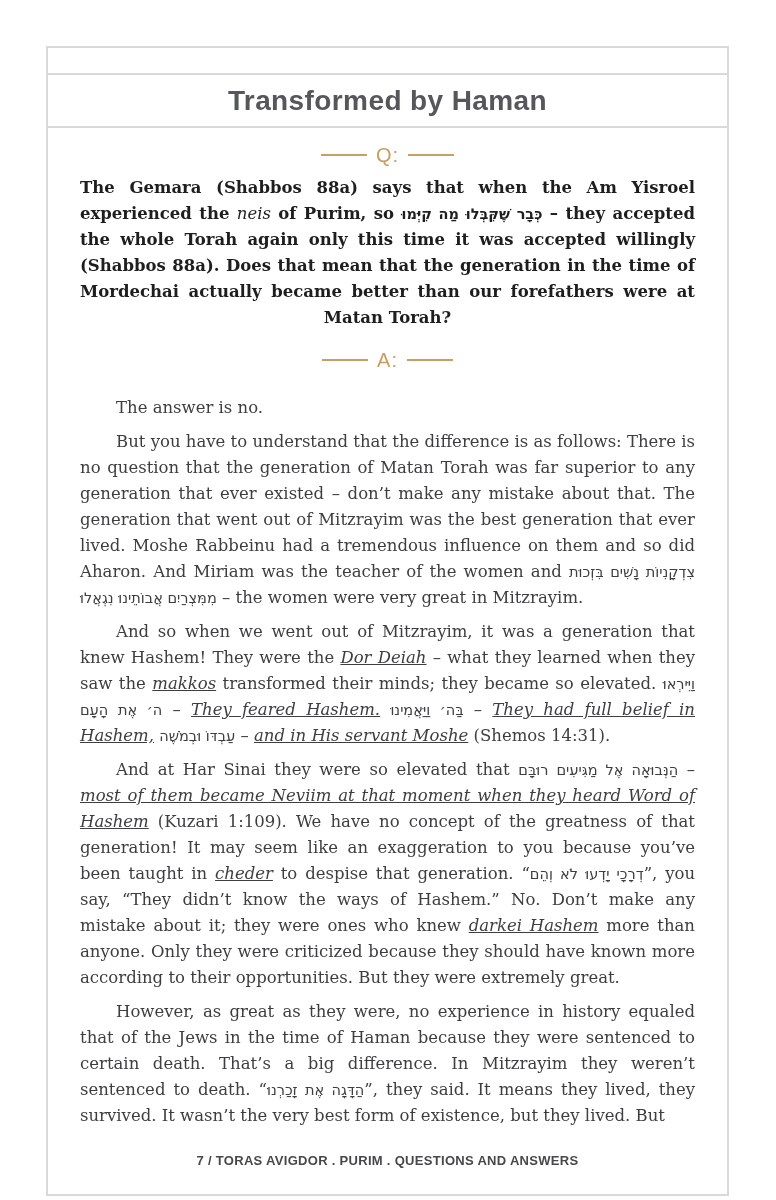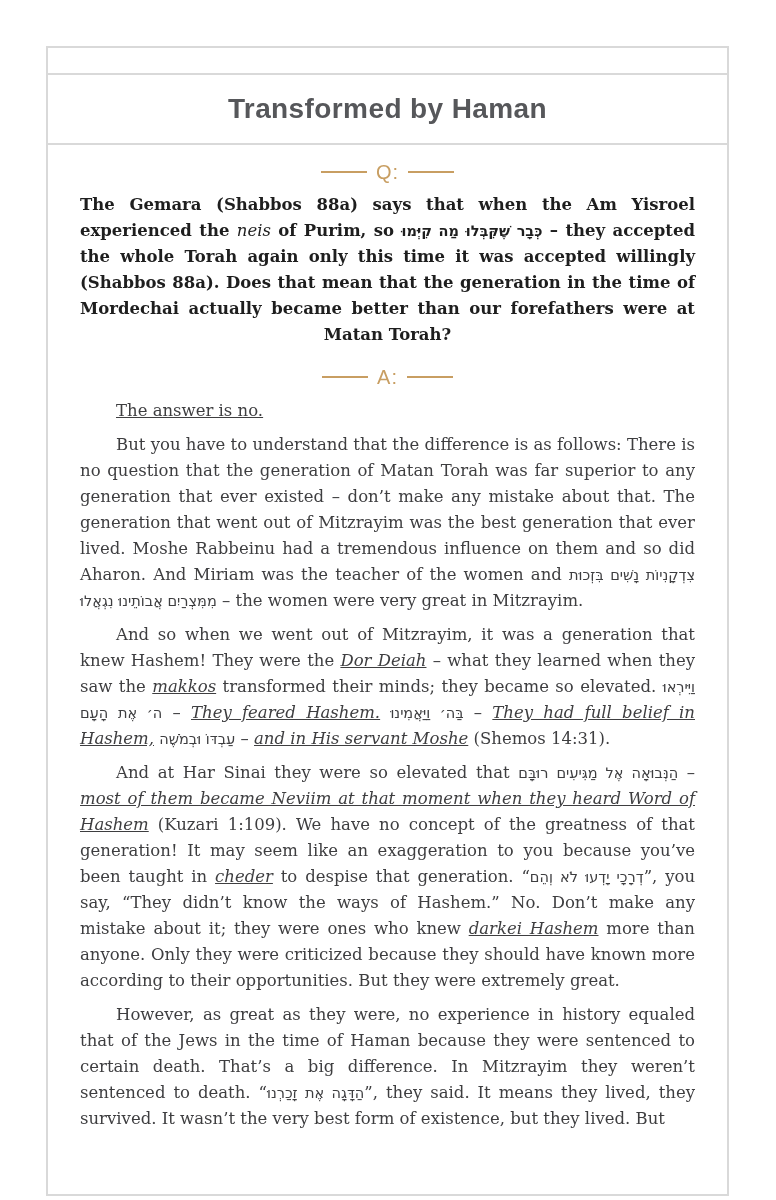--- a/index.html
+++ b/index.html
@@ -8,21 +8,21 @@
   body {
     width:776px; height:1200px; background:#ffffff; overflow:hidden;
     font-family:"DejaVu Serif", serif; position:relative;
   }
   .frame {
     position:absolute; left:46px; top:46px; width:683px; height:1150px;
     border:2px solid var(--border);
   }
   .band-top { height:27px; border-bottom:2px solid var(--border); }
   .band-title {
-    height:70px; border-bottom:2px solid var(--border);
+    height:53px; border-bottom:2px solid var(--border);
     display:flex; align-items:center; justify-content:center;
   }
   .title {
     margin:0; font-family:"Liberation Sans", sans-serif; font-weight:bold;
     font-size:28px; letter-spacing:0.4px; color:#56575a;
   }
   .content { padding:0 32px; }
   .marker {
     display:flex; align-items:center; justify-content:center; gap:9px;
     margin-top:16px; height:22px;
@@ -36,21 +36,21 @@
   .q-block {
     margin:9px 0 0 0; font-weight:bold; color:#1e1e1e;
     font-size:16.5px; line-height:26px;
     text-align:justify; text-align-last:center;
   }
   .answer { margin-top:2px; }
   .para {
     margin:8px 0 0 0; text-indent:36px; text-align:justify;
     font-size:16.5px; line-height:26px; color:#3e3e40;
   }
-  .para:first-child { margin-top:10px;text-decoration:underline; }
+  .para:first-child { margin-top:24px; }
   .run-i { font-style:italic;text-decoration:underline; }
   .run-bi { font-style:italic; font-weight:normal; }
   .run-he, .run-bhe {
     font-family:"DejaVu Sans", sans-serif; font-size:14.5px;
   }
   .run-bhe { font-weight:bold; }
   .footer {
     margin-top:24px; text-align:center;
     font-family:"Liberation Sans", sans-serif; font-weight:bold;
     font-size:13px; letter-spacing:0.3px; color:#48484a;
@@ -81,15 +81,16 @@
     </div>
 
     <div class="answer">
         <p class="para"><span>The answer is no.</span></p>
         <p class="para"><span>But you have to understand that the difference is as follows: There is no question that the generation of Matan Torah was far superior to any generation that ever existed – don’t make any mistake about that. The generation that went out of Mitzrayim was the best generation that ever lived. Moshe Rabbeinu had a tremendous influence on them and so did Aharon. And Miriam was the teacher of the women and </span><span class="run-he">בִּזְכוּת‎ נָשִׁים‎ צִדְקָנִיוֹת‎ נִגְאֲלוּ‎ אֲבוֹתֵינוּ‎ מִמִּצְרַיִם‎</span><span> – the women were very great in Mitzrayim.</span></p>
         <p class="para"><span>And so when we went out of Mitzrayim, it was a generation that knew Hashem! They were the </span><span class="run-i">Dor Deiah</span><span> – what they learned when they saw the </span><span class="run-i">makkos</span><span> transformed their minds; they became so elevated. </span><span class="run-he">וַיִּירְאוּ‎ הָעָם‎ אֶת‎ ה׳‎</span><span> – </span><span class="run-i">They feared Hashem.</span><span> </span><span class="run-he">וַיַּאֲמִינוּ‎ בַּה׳‎</span><span> – </span><span class="run-i">They had full belief in Hashem,</span><span> </span><span class="run-he">וּבְמֹשֶׁה‎ עַבְדּוֹ‎</span><span> – </span><span class="run-i">and in His servant Moshe</span><span> (Shemos 14:31).</span></p>
         <p class="para"><span>And at Har Sinai they were so elevated that </span><span class="run-he">רוּבָּם‎ מַגִּיעִים‎ אֶל‎ הַנְּבוּאָה‎</span><span> – </span><span class="run-i">most of them became Neviim at that moment when they heard Word of Hashem</span><span> (Kuzari 1:109). We have no concept of the greatness of that generation! It may seem like an exaggeration to you because you’ve been taught in </span><span class="run-i">cheder</span><span> to despise that generation. “</span><span class="run-he">וְהֵם‎ לֹא‎ יָדְעוּ‎ דְרָכָי‎</span><span>”, you say, “They didn’t know the ways of Hashem.” No. Don’t make any mistake about it; they were ones who knew </span><span class="run-i">darkei Hashem</span><span> more than anyone. Only they were criticized because they should have known more according to their opportunities. But they were extremely great.</span></p>
         <p class="para"><span>However, as great as they were, no experience in history equaled that of the Jews in the time of Haman because they were sentenced to certain death. That’s a big difference. In Mitzrayim they weren’t sentenced to death. “</span><span class="run-he">זָכַרְנוּ‎ אֶת‎ הַדָּגָה‎</span><span>”, they said. It means they lived, they survived. It wasn’t the very best form of existence, but they lived. But</span></p>
       </div>
 
+    <div class="footer">7 / TORAS AVIGDOR . PURIM . QUESTIONS AND ANSWERS</div>
 
   </div>
 </div>
 
 </body></html>

